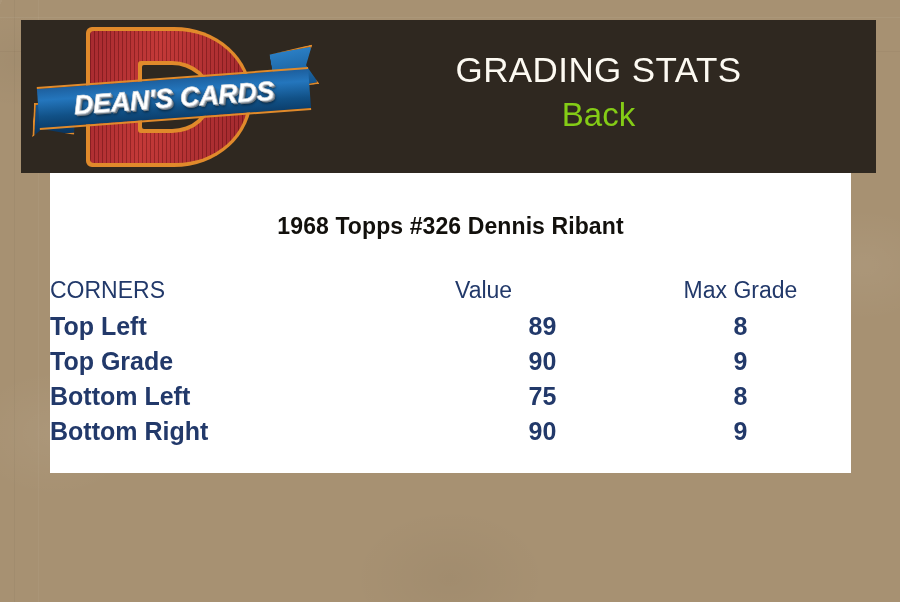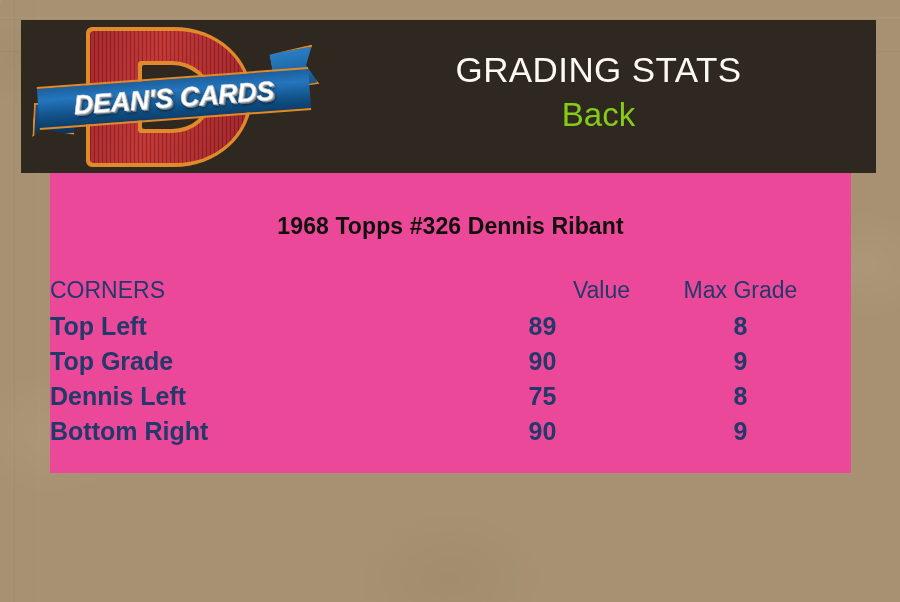--- a/index.html
+++ b/index.html
@@ -186,21 +186,21 @@
     margin-top: 4px;
   }
 
   
   #content-panel {
     position: absolute;
     left: 50px;
     top: 173px;
     width: 801px;
     height: 300px;
-    background: #ec4899;
+    background: #ffffff;
   }
 
   #card-heading {
     text-align: center;
     color: #12100c;
     font-size: 23px;
     font-weight: bold;
     margin-top: 40px;
     letter-spacing: 0.1px;
   }
@@ -228,21 +228,21 @@
   .col-value  { width: 175px; }
   .col-grade  { width: 221px; }
 
   #stats-table thead th {
     font-size: 23px;
     font-weight: normal;
     height: 37px;
     vertical-align: middle;
   }
   th.h-label { text-align: left;   padding-left: 102px; }
-  th.h-value { text-align: right; }
+  th.h-value { text-align: left; }
   th.h-grade { text-align: center; }
 
   #stats-table tbody td {
     font-size: 25px;
     font-weight: bold;
     height: 35px;
     vertical-align: middle;
   }
   td.c-label { text-align: left;   padding-left: 150px; }
   td.c-value { text-align: center; }
@@ -300,21 +300,21 @@
         <td class="c-label">Top Left</td>
         <td class="c-value">89</td>
         <td class="c-grade">8</td>
       </tr>
       <tr>
         <td class="c-label">Top Grade</td>
         <td class="c-value">90</td>
         <td class="c-grade">9</td>
       </tr>
       <tr>
-        <td class="c-label">Dennis Left</td>
+        <td class="c-label">Bottom Left</td>
         <td class="c-value">75</td>
         <td class="c-grade">8</td>
       </tr>
       <tr>
         <td class="c-label">Bottom Right</td>
         <td class="c-value">90</td>
         <td class="c-grade">9</td>
       </tr>
     </tbody>
   </table>

